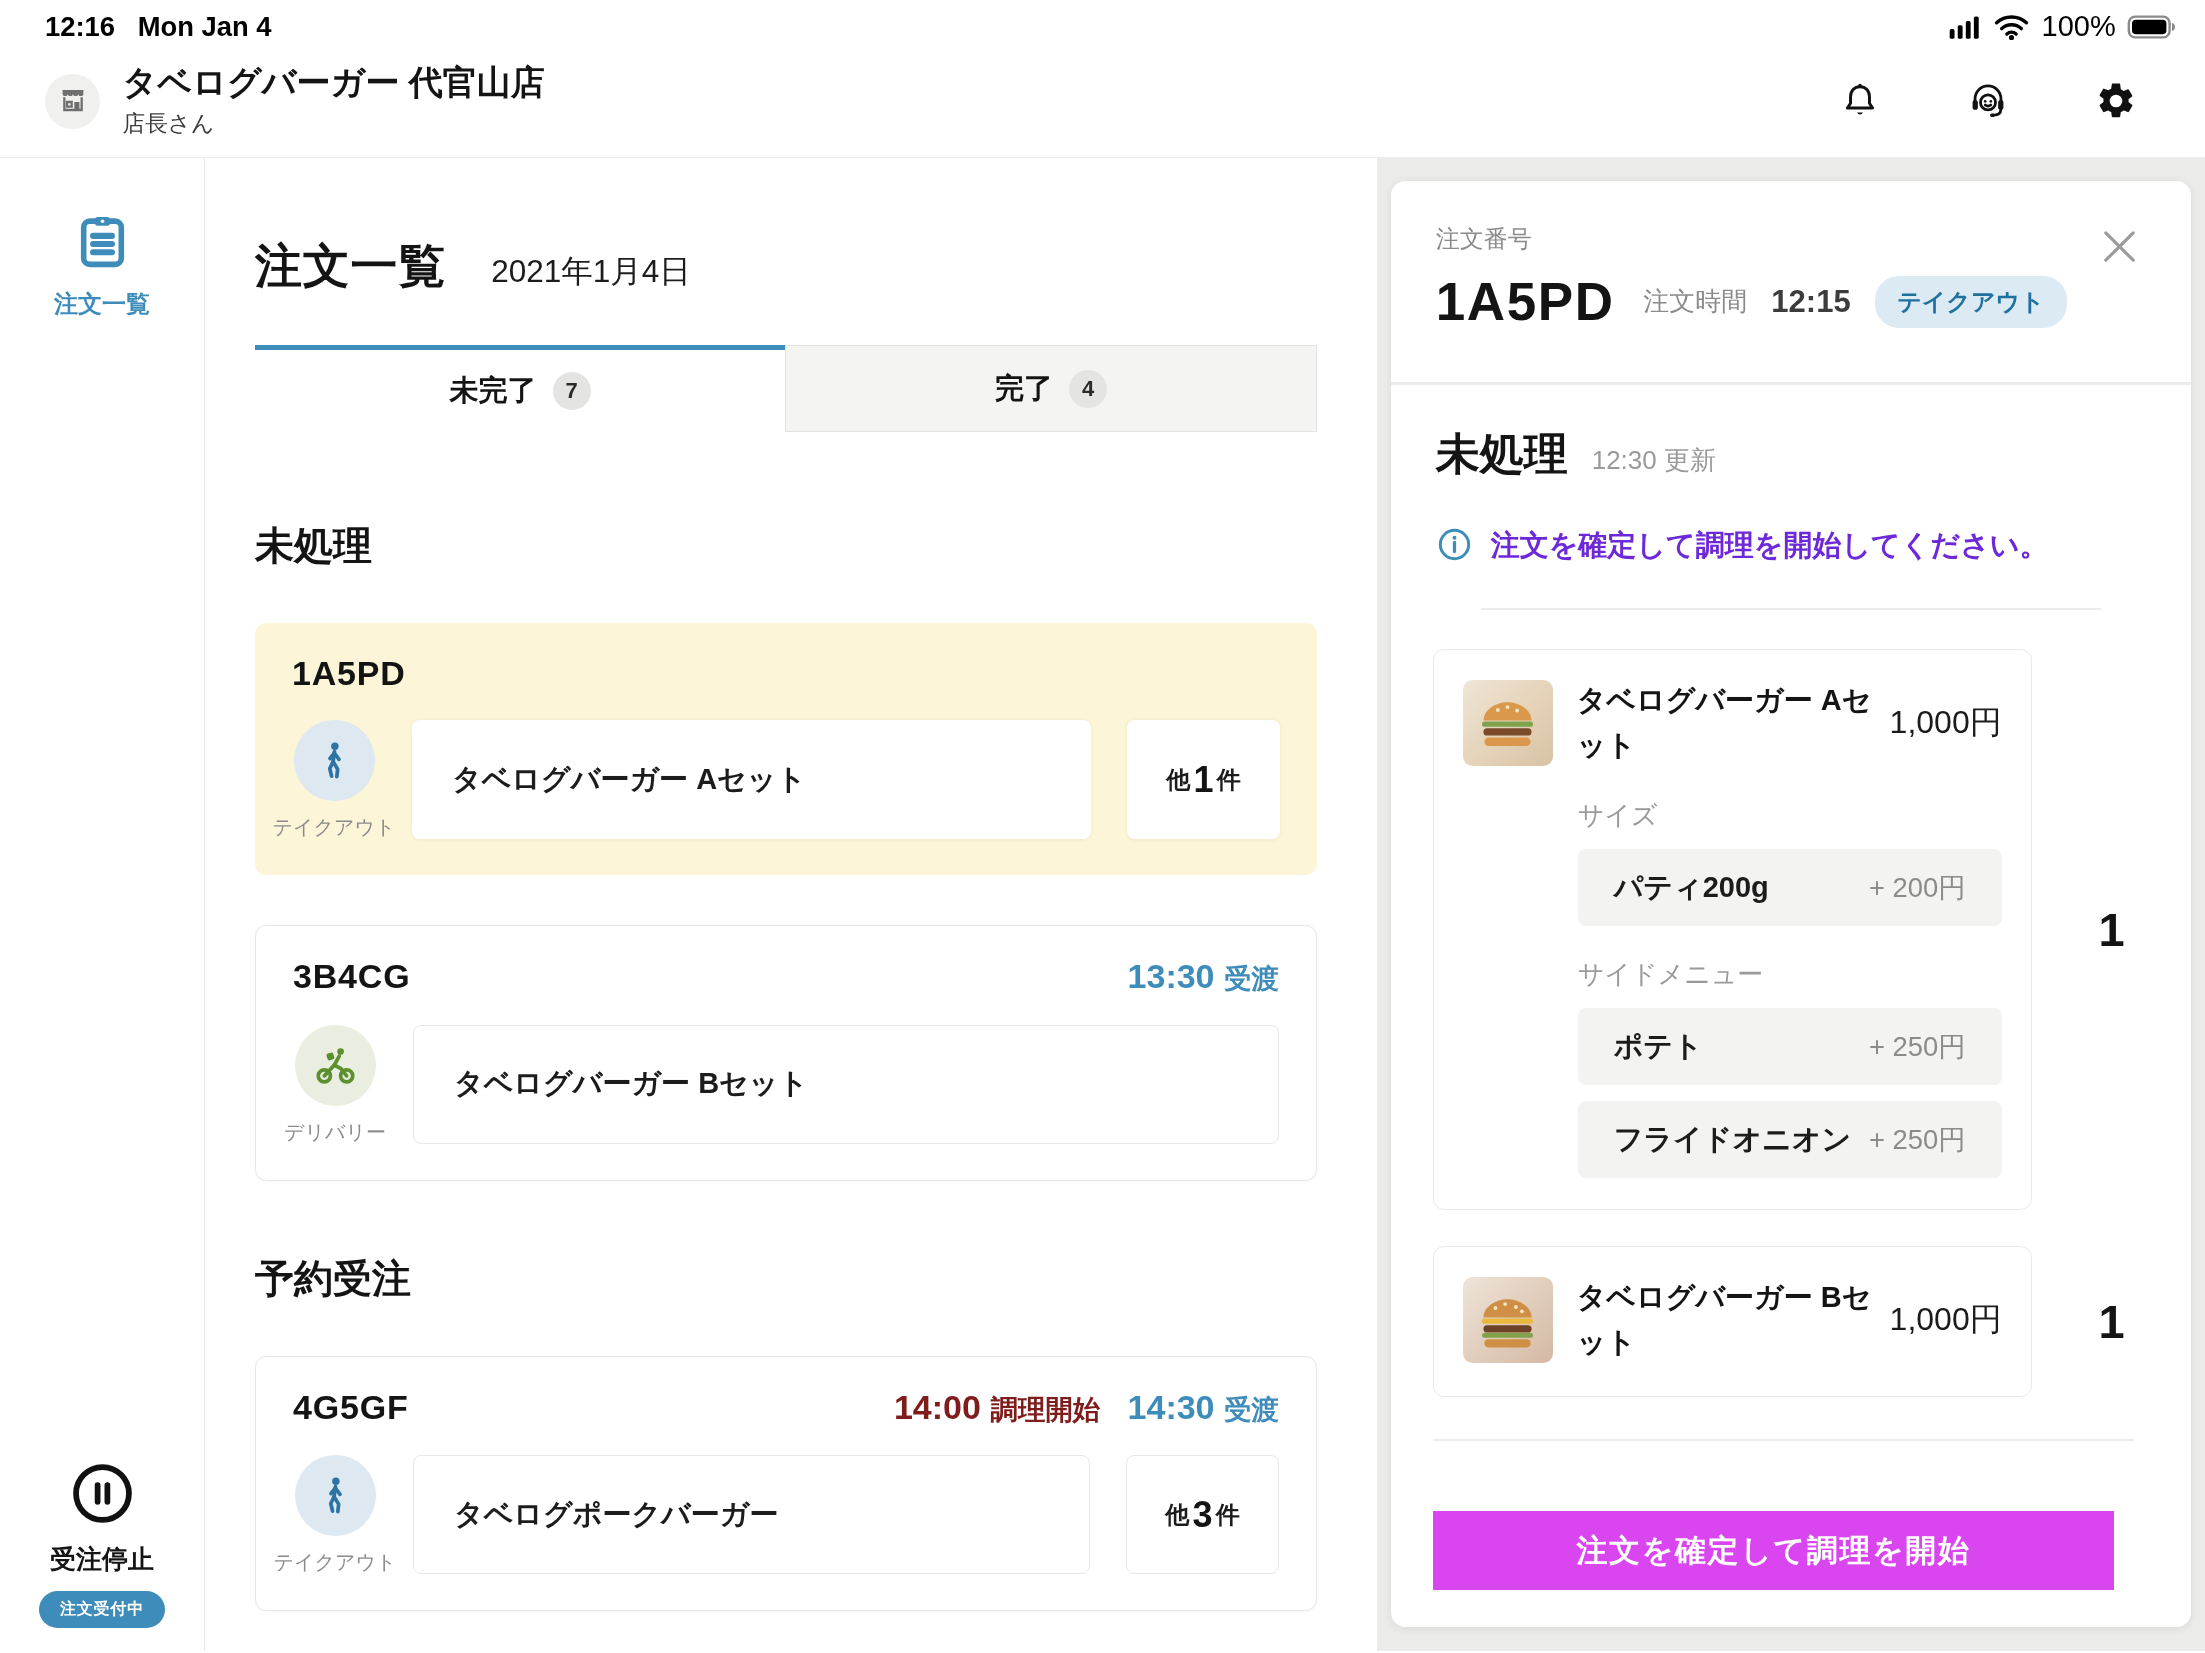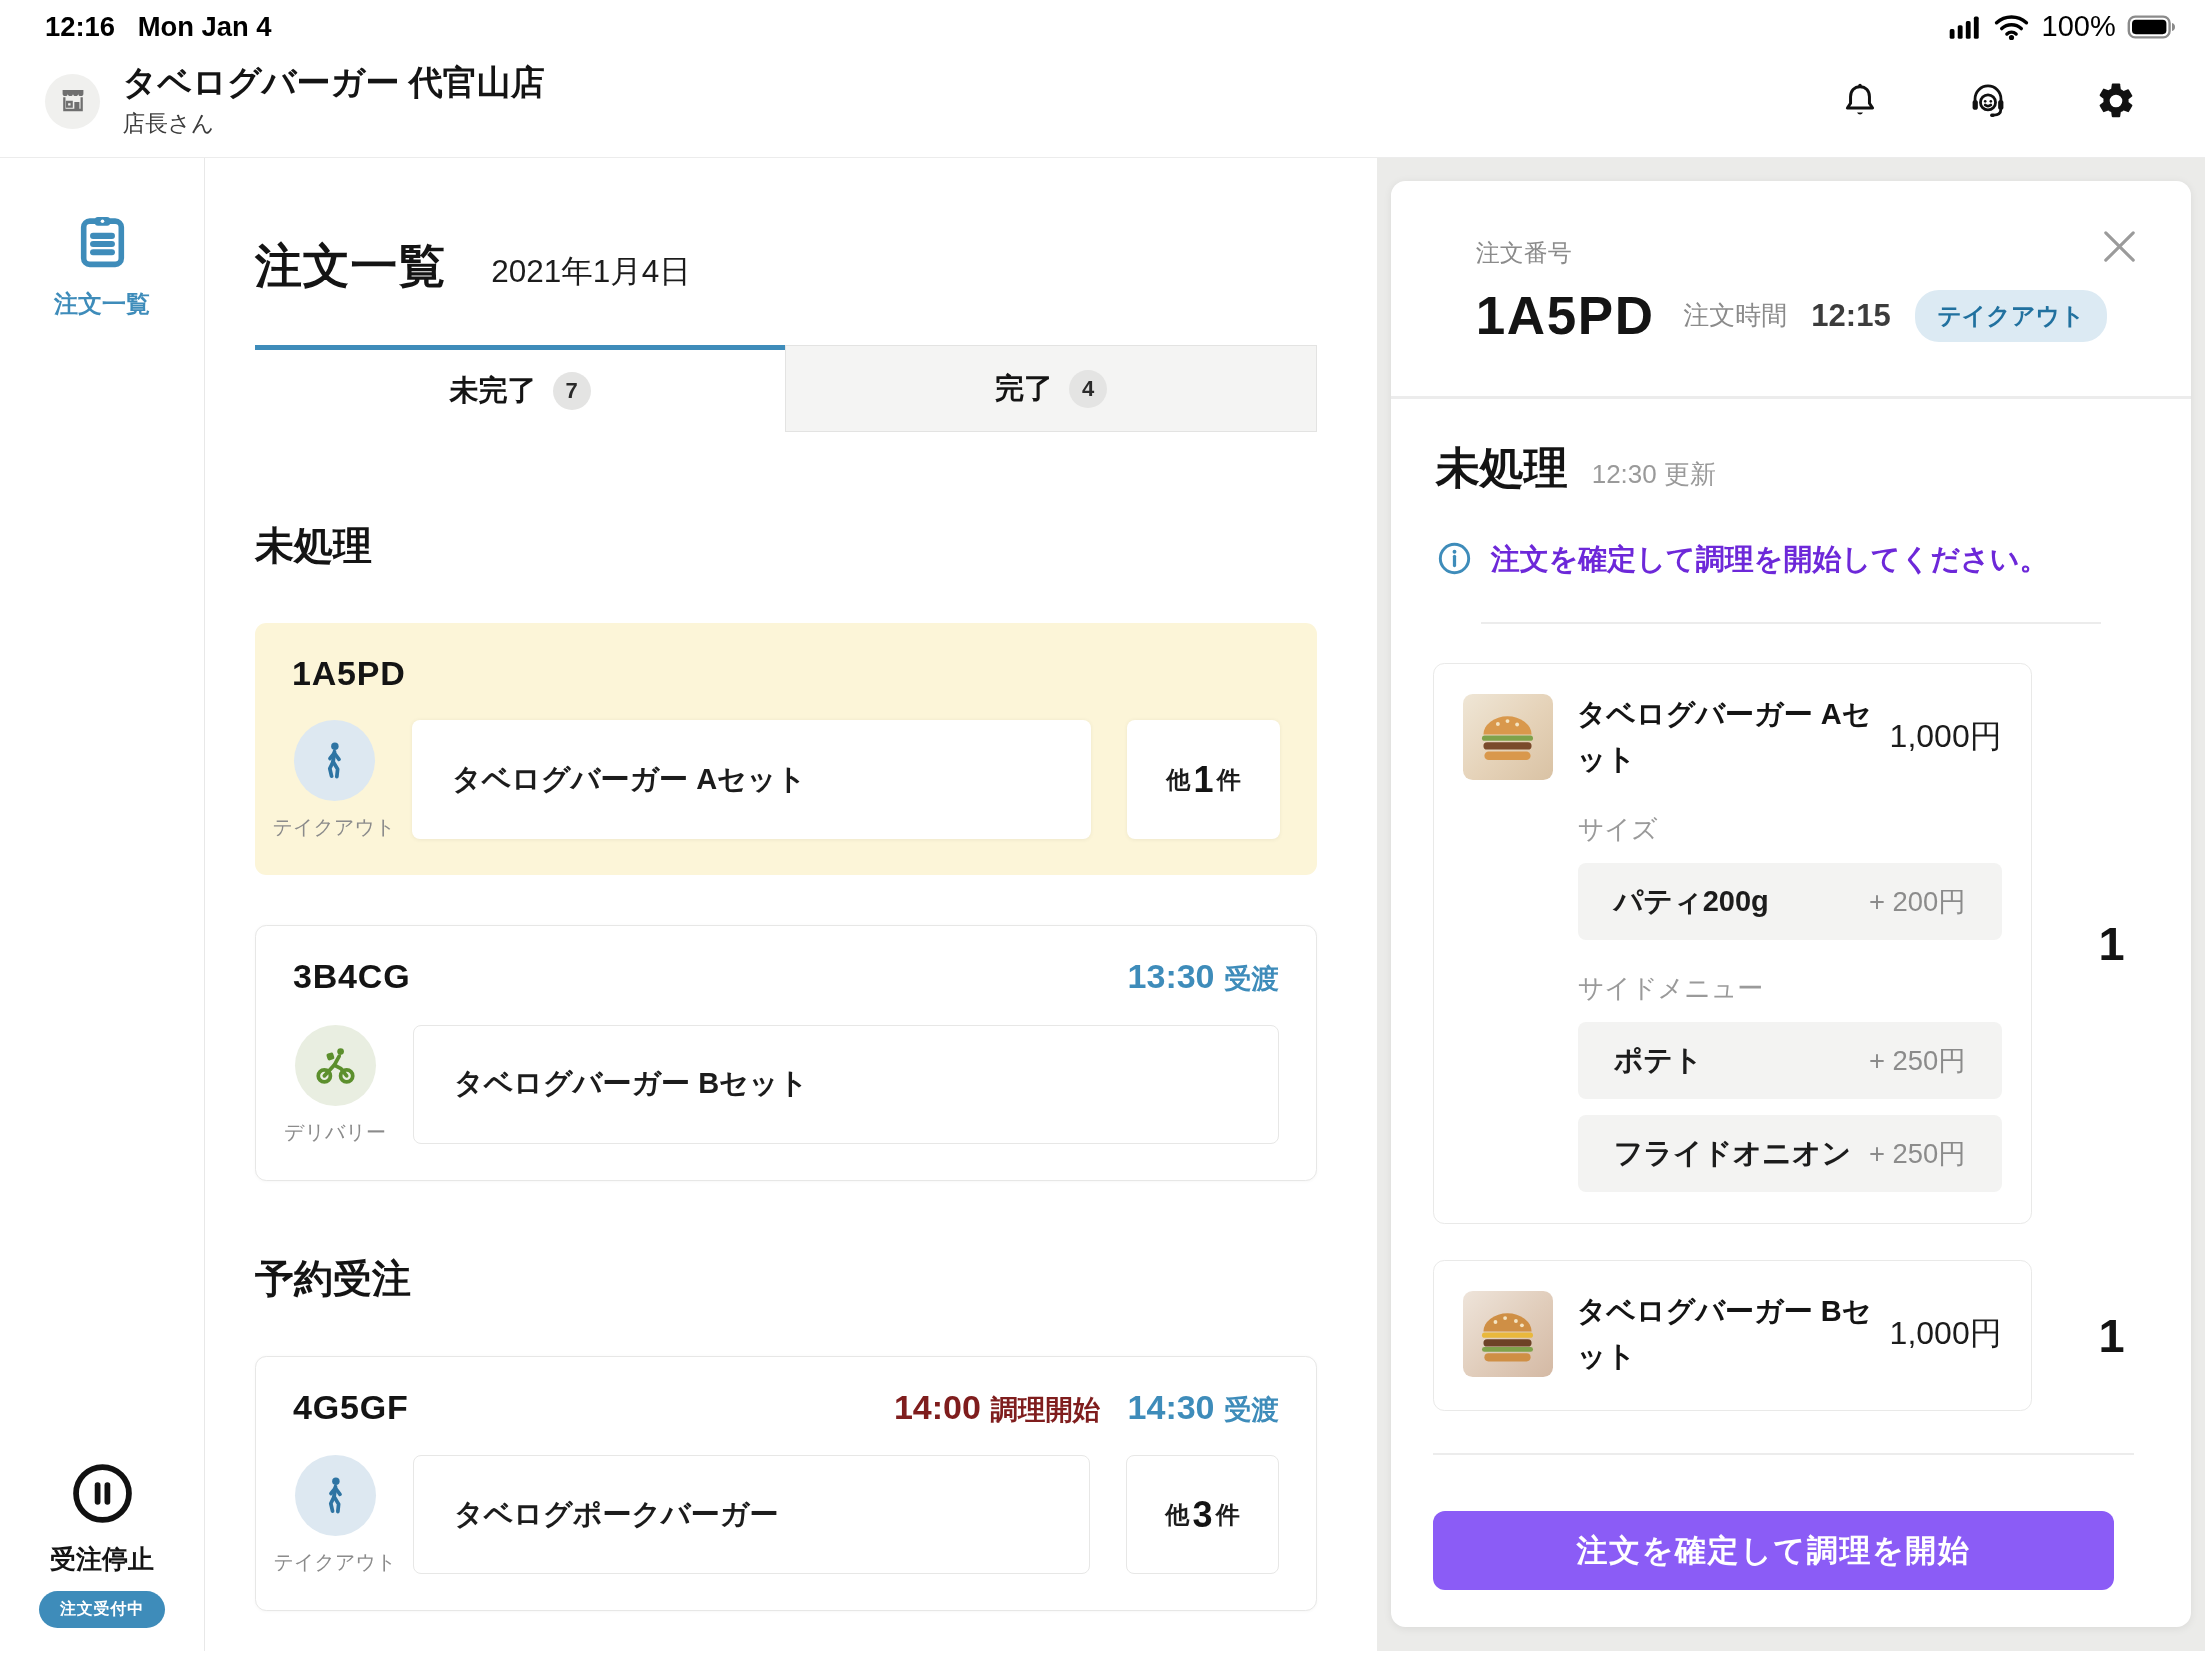--- a/index.html
+++ b/index.html
@@ -83,21 +83,21 @@
            justify-content:center;box-sizing:border-box;flex:0 0 auto;cursor:pointer;}
   .order-card.highlight .oc-more{box-shadow:0 0.8px 4px rgba(0,0,0,.06);}
   .order-card.plain .oc-more{border:1.6px solid #e7e7e6;}
   .oc-more .k{font-size:24px;font-weight:600;color:#1c1c1c;}
   .oc-more .n{font-size:36px;font-weight:800;color:#141414;margin:0 3.2px;}
 
   
   .rail{width:828px;background:#ebebe9;box-sizing:border-box;padding:23.4px 13.7px 24px 13.7px;flex:0 0 auto;}
   .panel{background:#fff;border-radius:14.5px;height:100%;box-sizing:border-box;position:relative;
          box-shadow:0 1.6px 8px rgba(0,0,0,.07);display:flex;flex-direction:column;overflow:hidden;}
-  .p-header{padding:56px 52px 50px 45px;position:relative;margin-left:40px;}
+  .p-header{padding:42px 52px 50px 45px;position:relative;}
   .p-onum-label{font-size:24px;color:#8b8b8b;}
   .p-head-row{margin-top:16px;display:flex;align-items:center;gap:24px;}
   .p-oid{font-size:53px;font-weight:800;color:#141414;letter-spacing:1.6px;}
   .p-otime-label{font-size:26px;color:#8b8b8b;margin-left:4.8px;}
   .p-otime{font-size:31px;font-weight:700;color:#3c3c3c;}
   .p-chan-badge{background:#dceaf3;color:#21719f;font-size:24px;font-weight:700;
                 padding:9.7px 22.6px;border-radius:24px;}
   .p-close{position:absolute;top:42px;right:48px;width:47px;height:47px;cursor:pointer;}
   .divider-full{height:2.4px;background:#ececec;}
   .p-status{padding:40px 45px 0 45px;}
@@ -120,21 +120,21 @@
   .pi-photo svg{position:absolute;left:6.5px;top:9.7px;width:77px;height:68px;}
   .pi-name{margin-left:24px;width:299px;font-size:29px;font-weight:700;line-height:1.55;color:#141414;}
   .pi-price{margin-left:auto;font-size:32px;color:#1c1c1c;white-space:nowrap;}
   .pi-group-label{margin-left:115px;margin-top:31px;font-size:26px;color:#9a9a9a;}
   .pi-option{margin-left:115px;margin-top:16px;height:77px;background:#f3f3f2;border-radius:8px;
              display:flex;align-items:center;padding:0 36px;box-sizing:border-box;}
   .pi-opt-name{font-size:29px;font-weight:700;color:#1c1c1c;}
   .pi-opt-price{margin-left:auto;font-size:27.4px;color:#8b8b8b;}
   .pi-qty{flex:1;text-align:center;font-size:47px;font-weight:700;color:#141414;}
   .p-bottom{margin-top:auto;padding:0 77px 37px 42px;}
-  .confirm-btn{height:79px;background:#8b5cf6;border:none;border-radius:12px;width:100%;
+  .confirm-btn{height:79px;background:#d946ef;border:none;border-radius:0;width:100%;
                color:#fff;font-size:31px;font-weight:700;font-family:inherit;cursor:pointer;
                letter-spacing:1.6px;}
 </style>
 </head>
 <body>
 
 <div class="screen">
 
   <div class="statusbar">
     <div class="sb-left">

